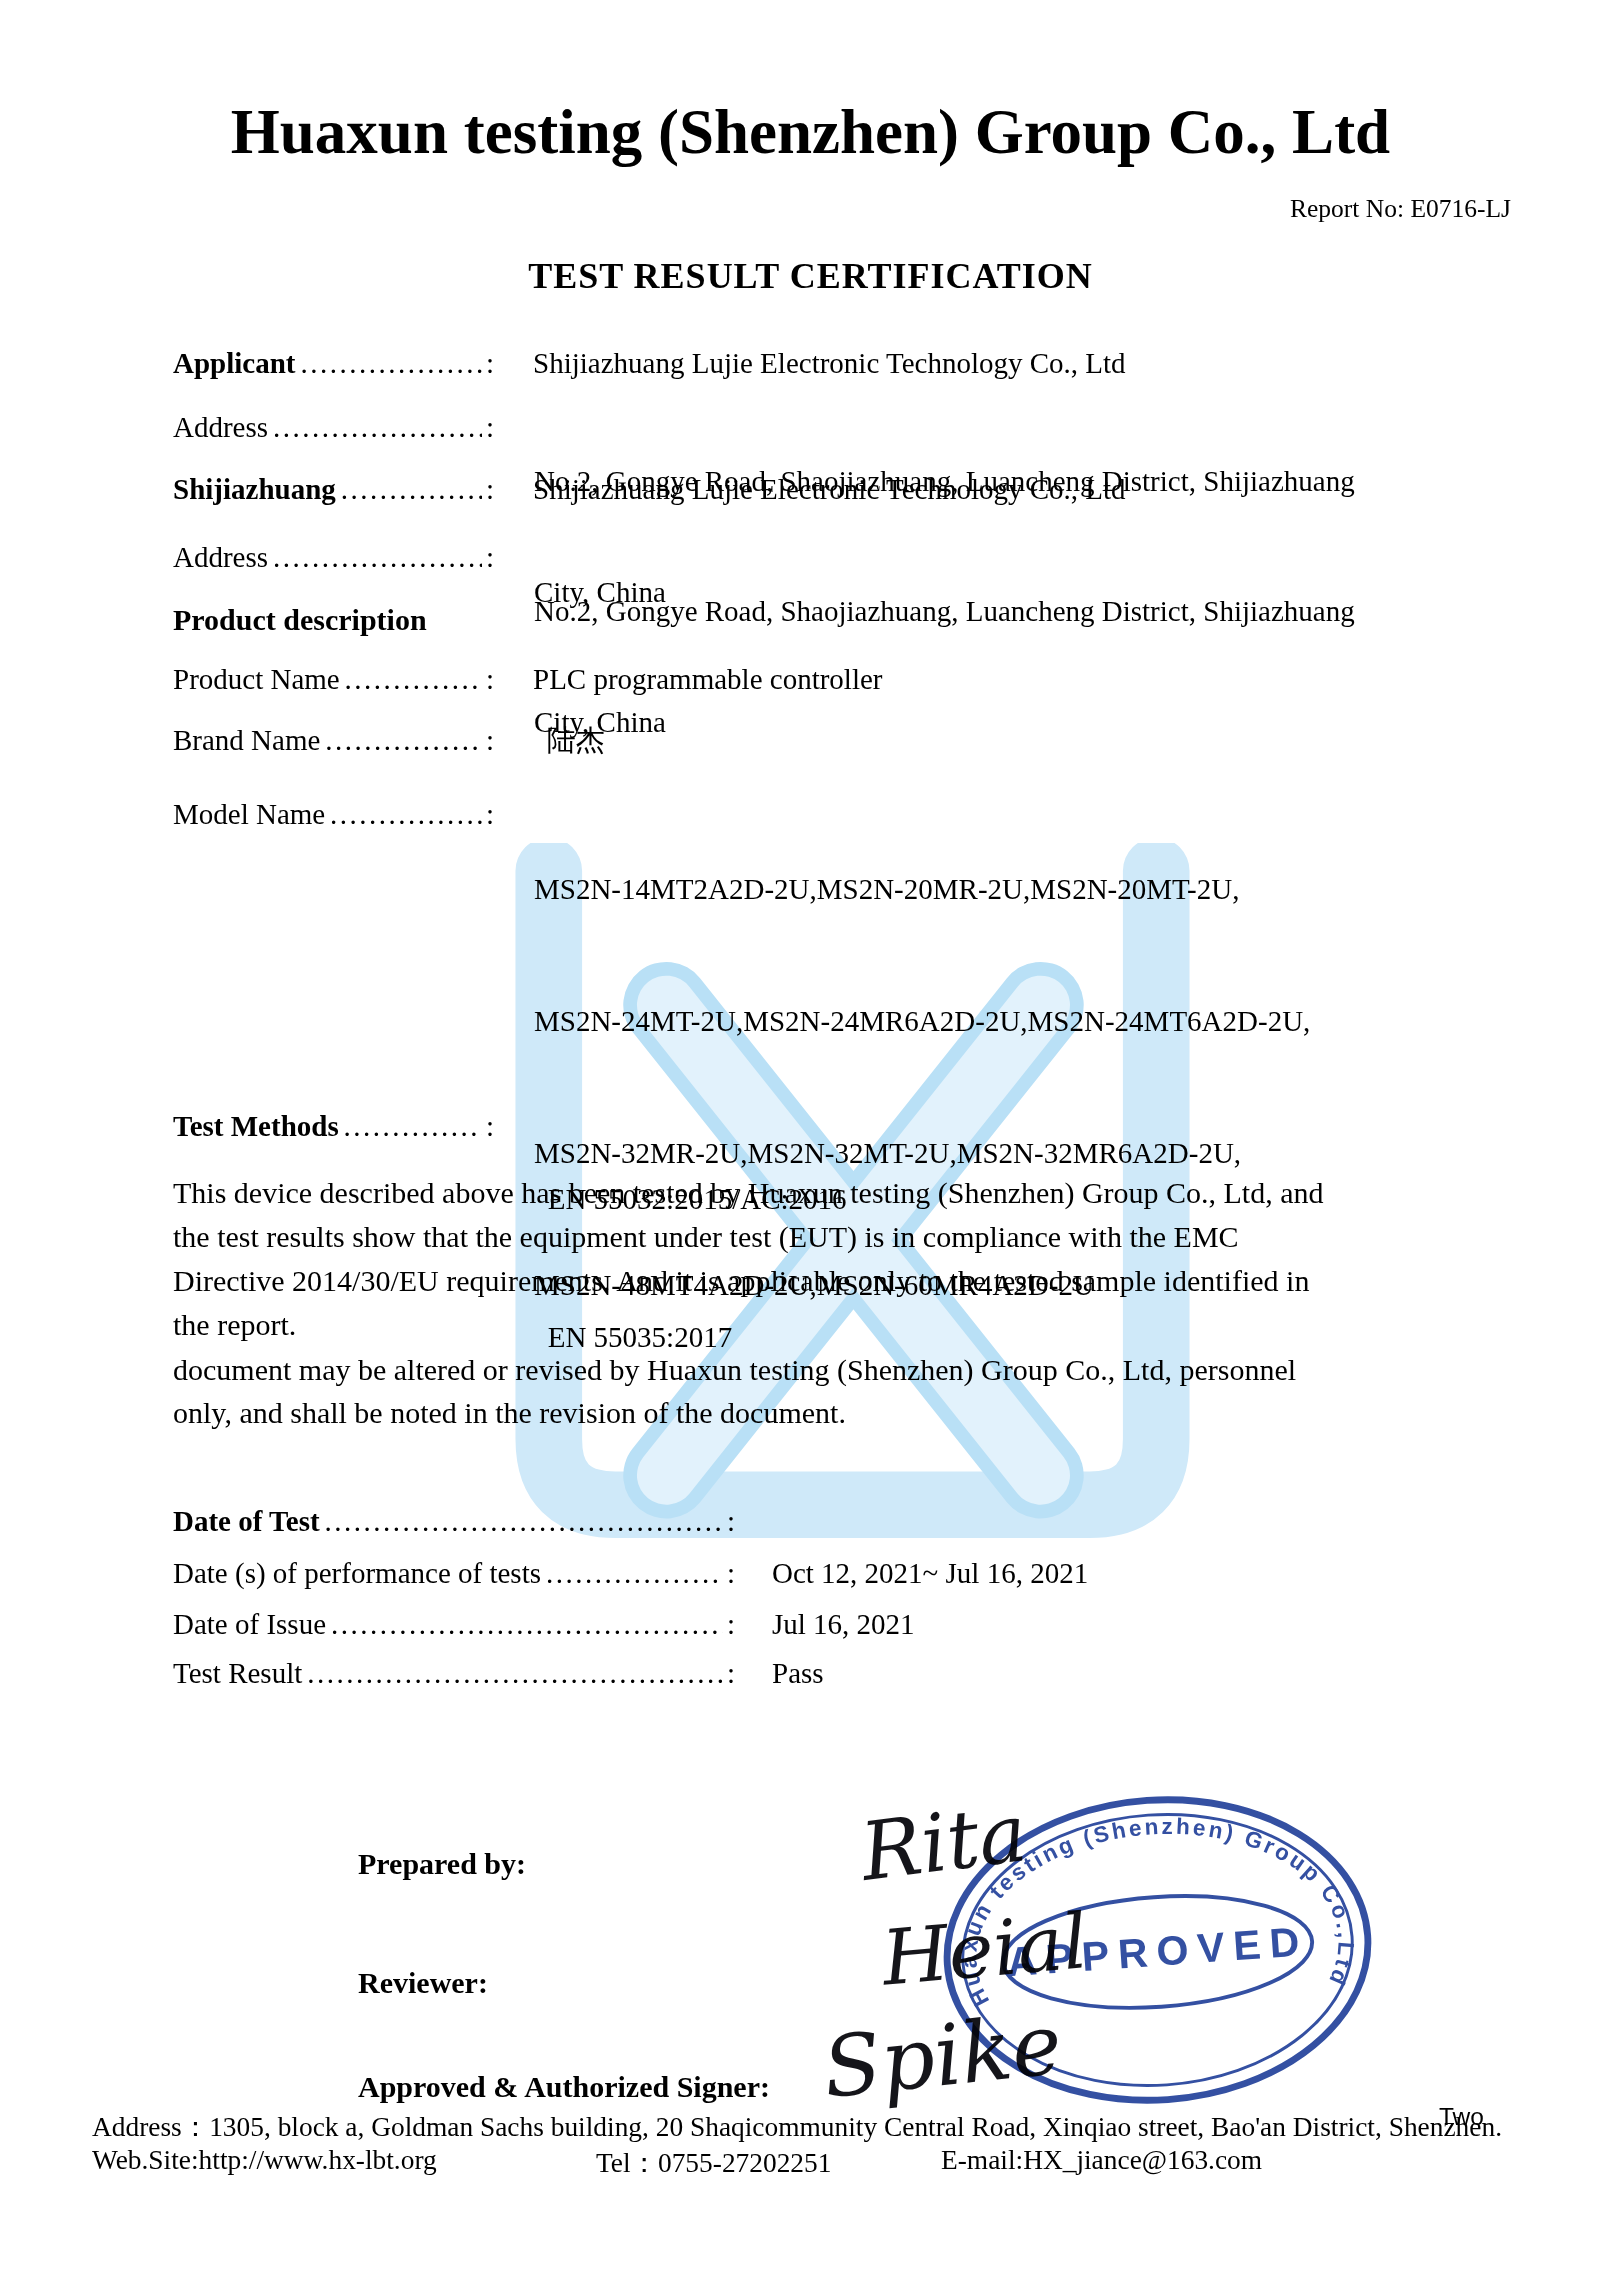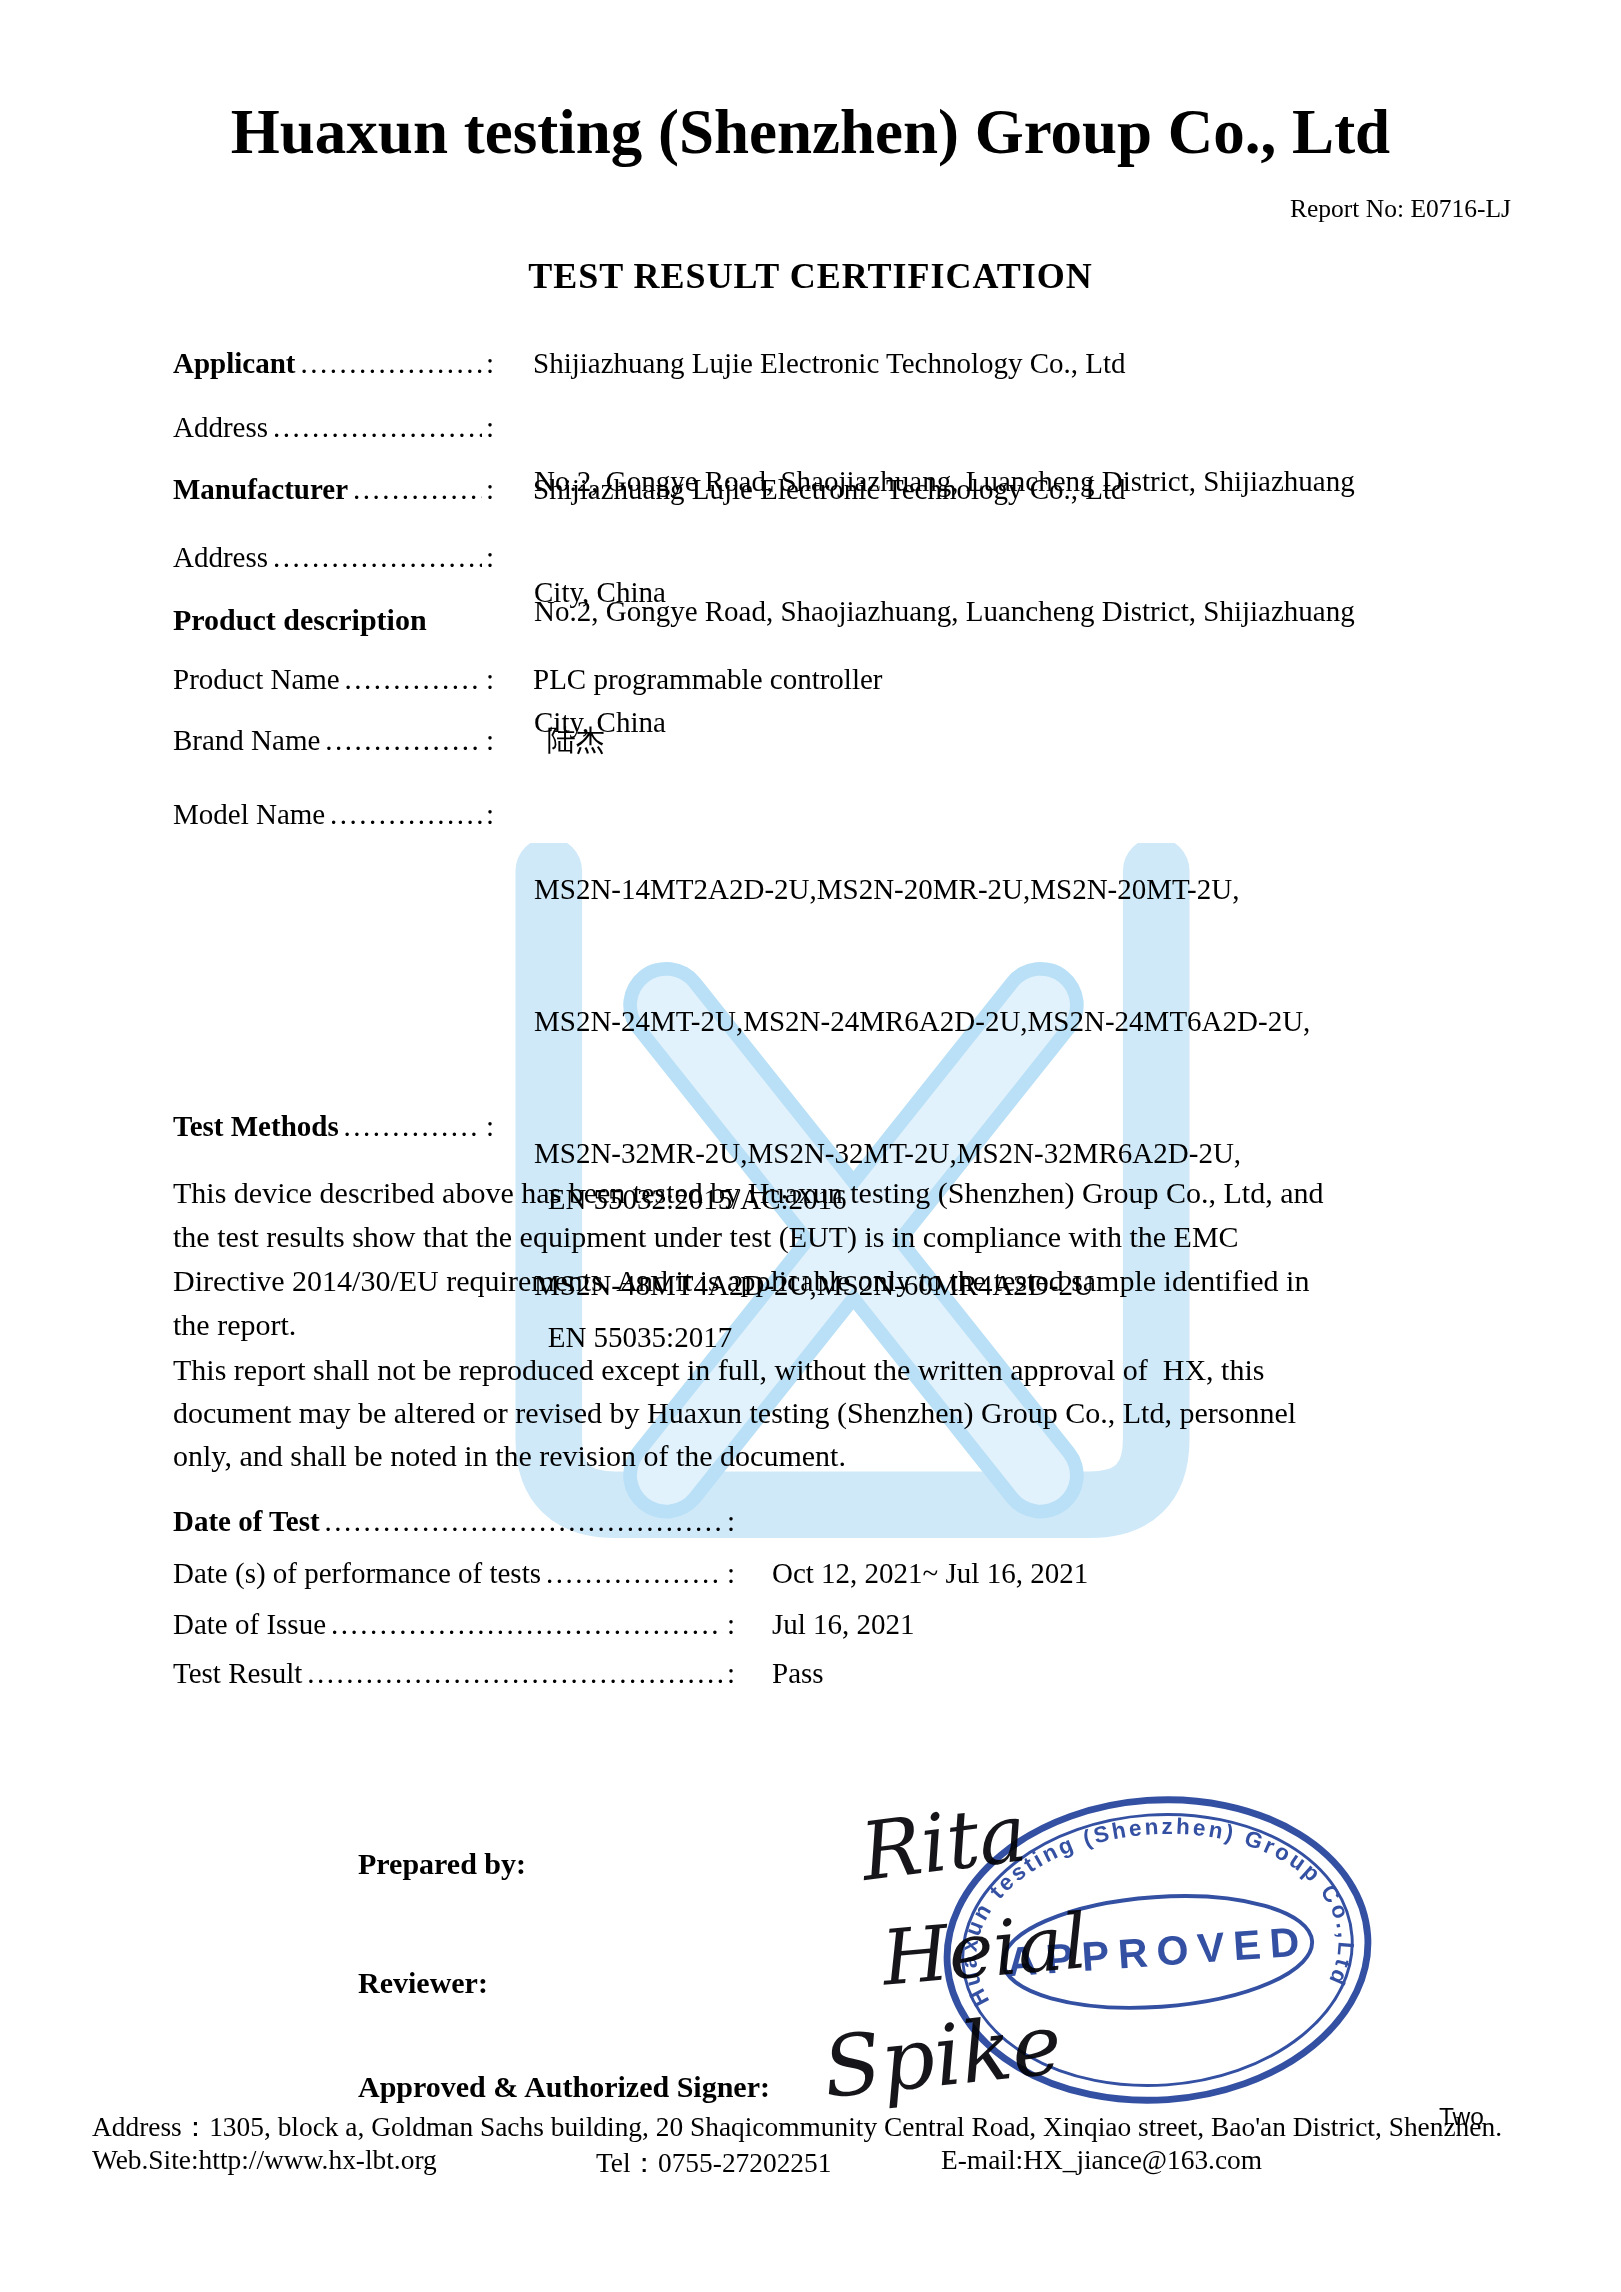--- a/index.html
+++ b/index.html
@@ -85,21 +85,21 @@
           <span class="col">:</span>
         </span>
     </div>
     <div class="lines" style="top:389px;line-height:37px">
       <div>No.2, Gongye Road, Shaojiazhuang, Luancheng District, Shijiazhuang</div>
       <div>City, China</div>
     </div>
 
     <div class="row b" style="top:471px">
       <span class="lblcell">
-          <span class="lt">Manufacturer</span>
+          <span class="lt">Shijiazhuang</span>
           <span class="dots">........................................................................</span>
           <span class="col">:</span>
         </span>
       <span class="val">Shijiazhuang Lujie Electronic Technology Co., Ltd</span>
     </div>
 
     <div class="row" style="top:539px">
       <span class="lblcell">
           <span class="lt">Address</span>
           <span class="dots">........................................................................</span>
@@ -158,21 +158,20 @@
     </div>
 
     <div class="para" style="top:1171px">
       <div>This device described above has been tested by Huaxun testing (Shenzhen) Group Co., Ltd, and</div>
       <div>the test results show that the equipment under test (EUT) is in compliance with the EMC</div>
       <div>Directive 2014/30/EU requirements. And it is applicable only to the tested sample identified in</div>
       <div>the report.</div>
     </div>
 
     <div class="para" style="top:1348px;line-height:43px">
-      <div>This report shall not be reproduced except in full, without the written approval of  HX, this</div>
       <div>document may be altered or revised by Huaxun testing (Shenzhen) Group Co., Ltd, personnel</div>
       <div>only, and shall be noted in the revision of the document.</div>
     </div>
 
     <div class="row b" style="top:1503px">
       <span class="lblcell wide">
           <span class="lt">Date of Test</span>
           <span class="dots">..................................................................................</span>
           <span class="col">:</span>
         </span>

